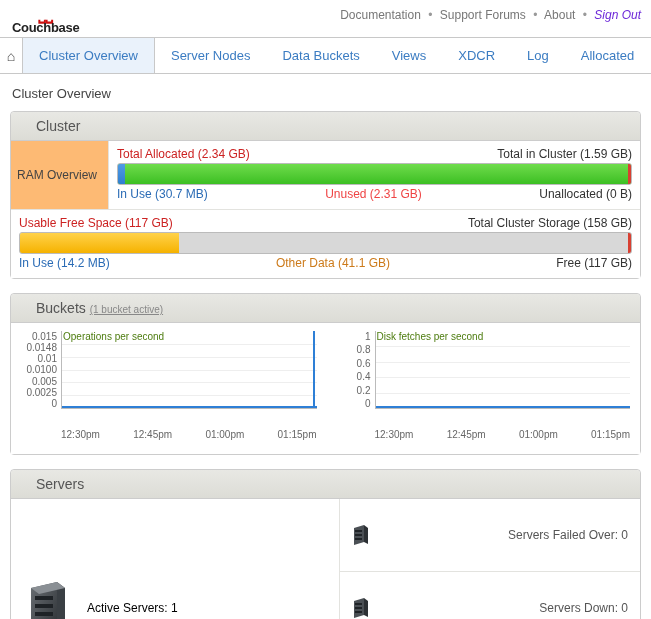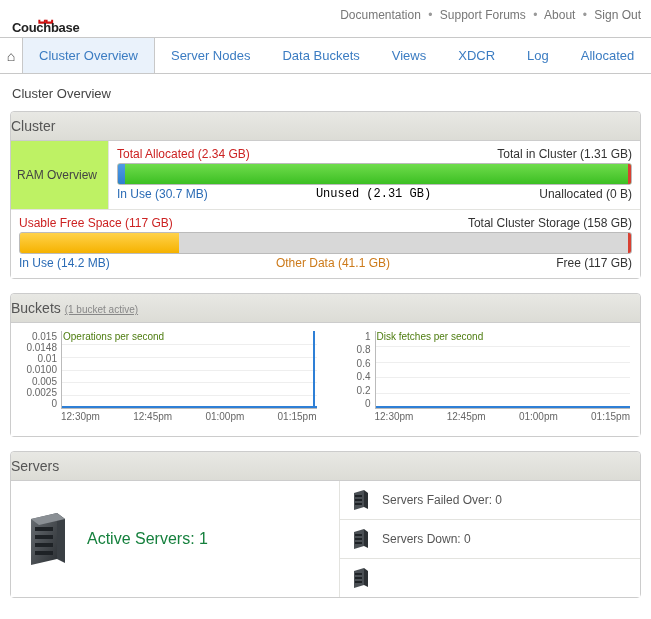--- a/index.html
+++ b/index.html
@@ -15,21 +15,21 @@
   justify-content: space-between;
   align-items: flex-start;
   padding: 6px 10px 2px 12px;
   border-bottom: 1px solid #c8c8c8;
 }
 .logo { display: flex; flex-direction: column; align-items: center; }
 .logo-icon { color: #c11; font-size: 18px; line-height: 14px; font-weight: bold; }
 .logo-text { color: #222; font-size: 13px; font-weight: bold; letter-spacing: -0.3px; }
 .top-links { font-size: 12px; color: #777; padding-top: 2px; }
 .top-links a { color: #777; text-decoration: none; }
-.top-links a.signout { color: #737373; }
+.top-links a.signout { color: #6d28d9; font-style: italic; }
 .top-links .sep { margin: 0 4px; color: #999; }
 
 .nav {
   display: flex;
   align-items: center;
   border-bottom: 1px solid #c8c8c8;
   background: #fff;
 }
 .nav .home-icon {
   width: 22px; text-align: center; font-size: 14px; color: #444; padding: 8px 2px;
@@ -53,50 +53,50 @@
 
 .panel {
   border: 1px solid #ccc;
   border-radius: 4px;
   margin-bottom: 14px;
   background: #f7f7f5;
 }
 .panel-header {
   background: linear-gradient(#e8e8e4, #dcdcd6);
   border-bottom: 1px solid #ccc;
-  padding: 6px 0;
+  padding: 6px 25px;
   font-size: 14px;
   color: #555;
   border-radius: 4px 4px 0 0;
 }
 .panel-header .sub { font-size: 10px; color: #888; font-weight: normal; text-decoration: underline; }
 .panel-body { background: #f7f7f5; }
 
 .metric-row {
   display: flex;
   background: #fff;
   border-bottom: 1px solid #e3e3df;
 }
 .metric-row:last-child { border-bottom: none; }
 .metric-label {
   width: 98px;
   display: flex;
   align-items: center;
   padding: 0 6px;
   color: #444;
   font-size: 12px;
-  background: #bef264;
+  background: #fdba74;
   border-right: 1px solid #e3e3df;
 }
 .metric-content { flex: 1; padding: 4px 8px 6px 8px; text-align: right; }
 .legend-row { display: flex; justify-content: space-between; font-size: 12px; margin: 2px 0; }
 .legend-row.three { }
 .legend-row span.red { color: #c22; }
 .legend-row span.blue { color: #2a6bb5; }
-.legend-row span.green { color: #000000; font-family: Liberation Mono, monospace; }
+.legend-row span.green { color: #ef4444; }
 .legend-row span.dark { color: #333; }
 .legend-row span.orange { color: #cc7a1a; }
 .bar {
   height: 22px;
   background: #d8d8d8;
   border: 1px solid #bbb;
   border-radius: 3px;
   position: relative;
   overflow: hidden;
   margin: 2px 0;
@@ -116,42 +116,43 @@
   flex: 1;
   border: 1px solid #bbb;
   border-top: none;
   border-right: none;
   position: relative;
   background: #fff;
 }
 .plot .grid-h { position: absolute; left: 0; right: 0; border-top: 1px solid #eee; }
 .plot .line-blue { position: absolute; left: 0; right: 0; bottom: 0; border-top: 2px solid #2e7fd6; }
 .plot .spike { position: absolute; bottom: 0; width: 2px; background: #2e7fd6; }
-.x-axis { display: flex; justify-content: space-between; font-size: 10px; color: #666; margin-left: 40px; margin-top: 2px; }
+.x-axis { display: flex; justify-content: space-between; font-size: 10px; color: #666; margin-left: 40px; margin-top: 20px; }
 
 .servers-body { display: flex; background: #fff; }
 .servers-left {
   flex: 1;
   display: flex;
   align-items: center;
   gap: 18px;
   padding: 18px 14px;
   border-right: 1px solid #e3e3df;
 }
 .server-icon-lg { width: 44px; height: 56px; }
-.servers-left-text { color: #15803d; font-size: 16px; }
+.servers-left-text { color: #000000; font-size: 12px; }
 .servers-right { flex: 1; display: flex; flex-direction: column; }
 .status-row {
   display: flex;
   align-items: center;
   gap: 12px;
-  padding: 8px 12px;
+  padding: 25px 12px;
   border-bottom: 1px solid #e3e3df;
   color: #555;
   font-size: 12px;
+  justify-content: space-between;
 }
 .status-row:last-child { border-bottom: none; }
 .server-icon-sm { width: 18px; height: 22px; }
 </style>
 </head>
 <body>
 
 <div class="header">
   <div class="logo">
     <span class="logo-icon">⎵⎵</span>
@@ -184,21 +185,21 @@
 
   <div class="panel">
     <div class="panel-header">Cluster</div>
     <div class="panel-body">
 
       <div class="metric-row">
         <div class="metric-label">RAM Overview</div>
         <div class="metric-content">
           <div class="legend-row">
             <span class="red">Total Allocated (2.34 GB)</span>
-            <span class="dark">Total in Cluster (1.31 GB)</span>
+            <span class="dark">Total in Cluster (1.59 GB)</span>
           </div>
           <div class="bar">
             <div class="seg green" style="left:0;width:100%"></div>
             <div class="seg blue" style="left:0;width:1.3%"></div>
             <div class="end-tick"></div>
           </div>
           <div class="legend-row three">
             <span class="blue">In Use (30.7 MB)</span>
             <span class="green">Unused (2.31 GB)</span>
             <span class="dark">Unallocated (0 B)</span>

